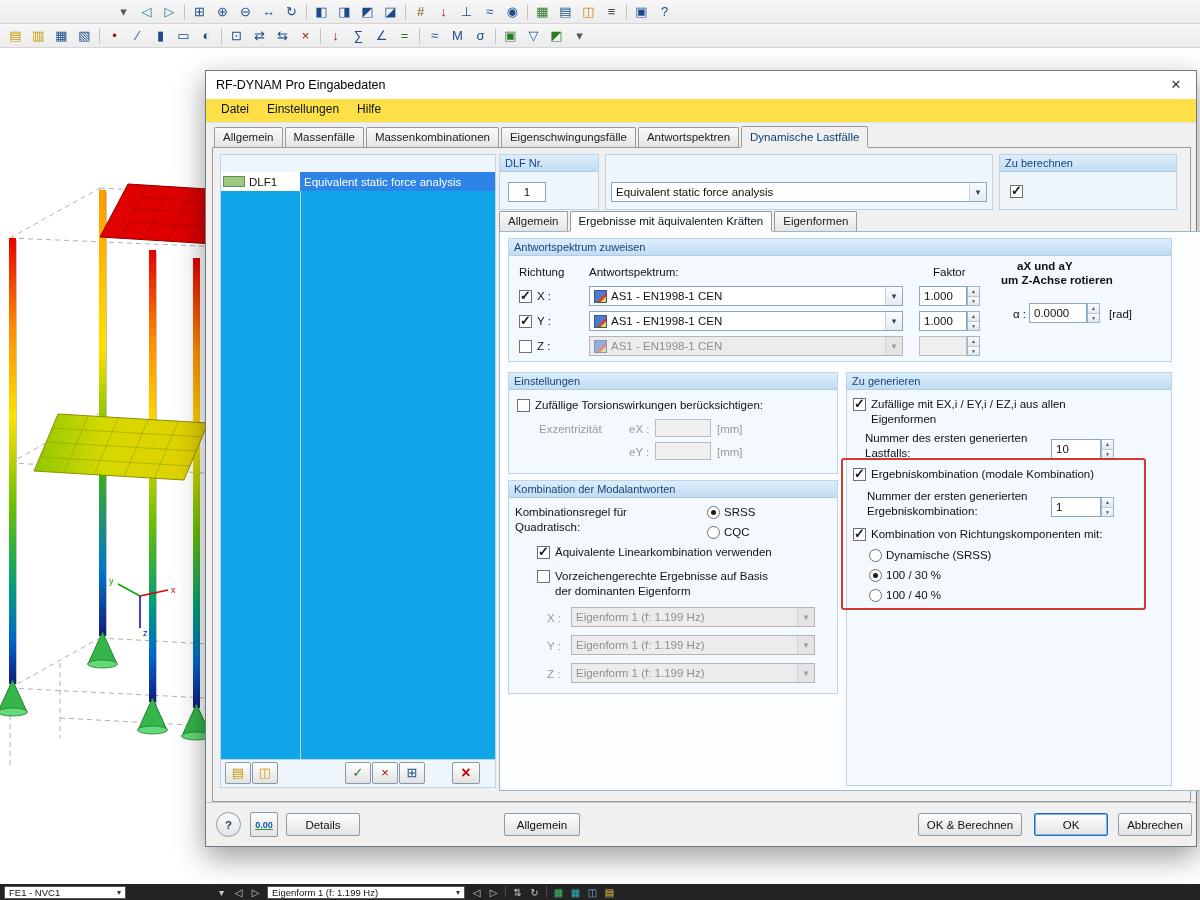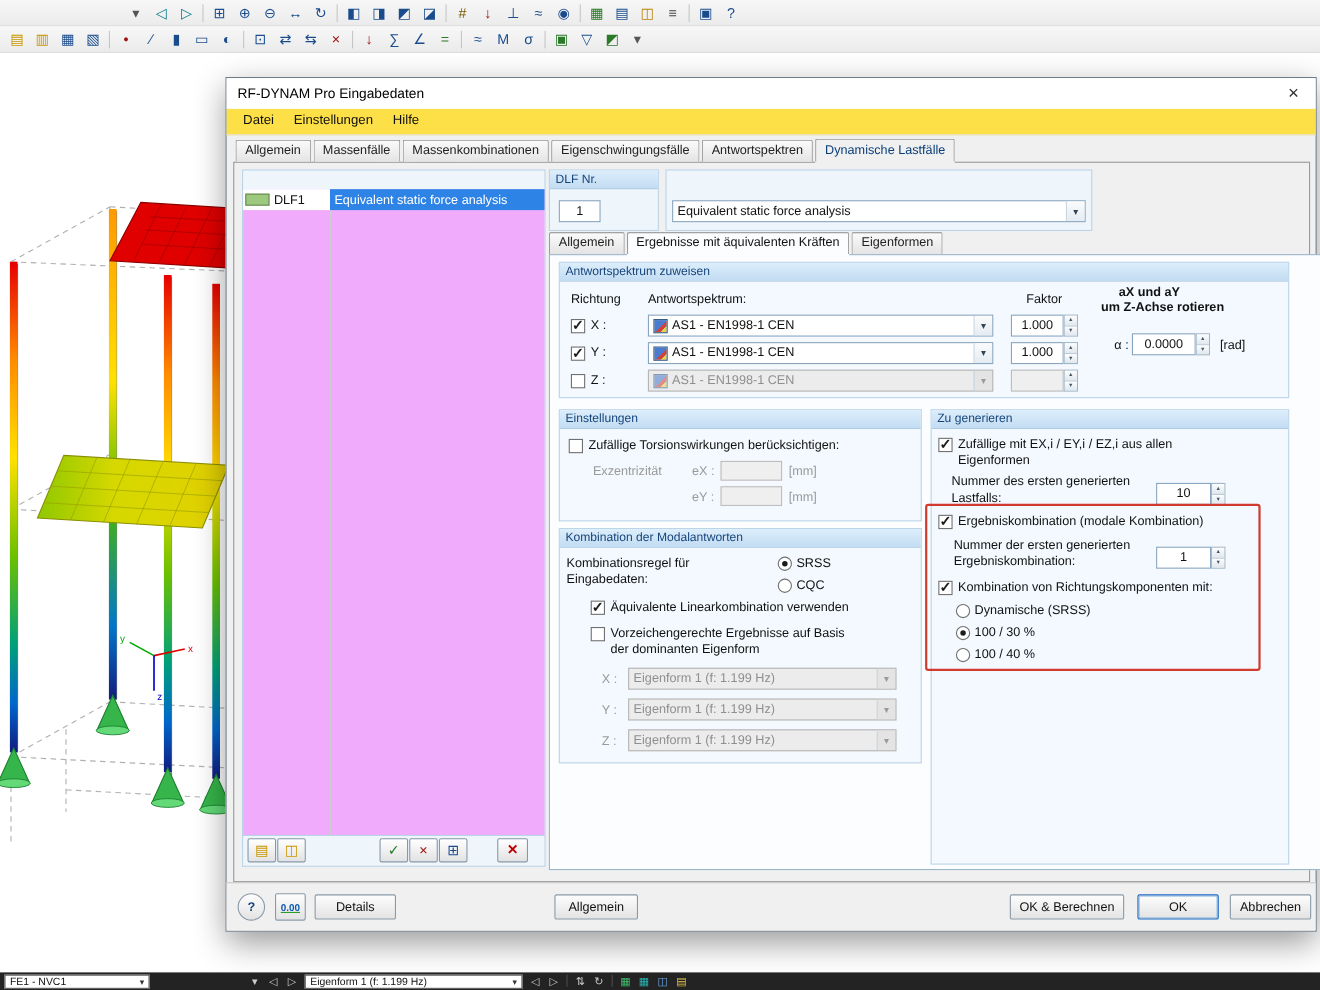--- a/index.html
+++ b/index.html
@@ -30,32 +30,32 @@
   .tab{display:inline-block;padding:3px 8px 4px;border:1px solid #9a9a9a;border-bottom:none;background:linear-gradient(#fafafa,#e4e4e4);margin-right:2px;font-size:11.5px;border-radius:2px 2px 0 0;color:#222;white-space:nowrap}
   .tab.active{background:#f0f0f0;color:#0a3e78;box-shadow:0 2px 0 #f0f0f0;padding-top:4px}
   .tabpage{position:absolute;left:6px;top:76px;width:979px;height:655px;border:1px solid #9a9a9a;background:#f0f0f0}
 
   .section{position:absolute;border:1px solid #bcd4e8;background:#eef5fb}
   .grouphdr{position:absolute;left:0;top:0;right:0;height:17px;line-height:16px;padding:0 5px;background:linear-gradient(#ddeefb,#c2dcf3);color:#17457a;font-size:11px;white-space:nowrap;border-bottom:1px solid #aecbe4}
   .lbl{position:absolute;font-size:11.5px;color:#111;white-space:nowrap;line-height:14px}
   .lbl.gray{color:#9a9a9a}
 
   
-  .listbody{position:absolute;left:0;top:17px;right:0;height:588px;background:#f0abfc;border-bottom:1px solid #bcd4e8}
+  .listbody{position:absolute;left:0;top:17px;right:0;height:588px;background:#0ea5e9;border-bottom:1px solid #bcd4e8}
   .listdivider{position:absolute;left:79px;top:0;bottom:0;width:1px;background:#cfcfcf}
   .listrow{position:absolute;left:0;top:0;right:0;height:19px;display:flex;align-items:stretch;font-size:11.5px}
   .rowid{width:79px;display:flex;align-items:center;gap:4px;padding-left:2px;background:#fff;color:#111}
   .swatch{width:22px;height:11px;background:#9dc97e;border:1px solid #6a8a55;flex:0 0 22px}
   .rowlabel{flex:1;background:#2e83e6;color:#fff;display:flex;align-items:center;padding-left:4px}
   .listtools{position:absolute;left:0;bottom:0;right:0;height:29px;display:flex;align-items:center;padding-left:4px}
   .listtools .tb-icon{width:26px;height:22px;border:1px solid #8898a8;background:linear-gradient(#ffffff,#e2e2e2);margin-right:1px}
   .listtools .tb-big{width:28px}
 
   
-  .num{position:absolute;height:20px;border:1px solid #89a6c0;background:#fff;font-family:"Liberation Sans",sans-serif;font-size:11.5px;text-align:center;padding:0 4px;color:#111}
+  .num{position:absolute;height:20px;border:1px solid #89a6c0;background:#fff;font-family:"Liberation Sans",sans-serif;font-size:11.5px;text-align:left;padding:0 4px;color:#111}
   .num.center{text-align:center}
   .num.dis{background:#efefef;border-color:#bdbdbd;color:#999}
   .spin{position:absolute;width:13px;height:20px;display:flex;flex-direction:column;border:1px solid #9fb6c8;background:#eef2f6}
   .spin span{flex:1;display:flex;align-items:center;justify-content:center;font-size:5px;color:#456;background:linear-gradient(#fdfdfd,#dfe7ee)}
   .spin span:first-child{border-bottom:1px solid #b9c9d6}
   .combo{position:absolute;height:20px;border:1px solid #89a6c0;background:#fff;font-size:11.5px;display:flex;align-items:center;padding-left:4px;gap:4px;color:#111;white-space:nowrap;overflow:hidden}
   .combo::after{content:"▾";margin-left:auto;width:16px;align-self:stretch;display:flex;align-items:center;justify-content:center;border-left:1px solid #c9d6e2;background:linear-gradient(#fbfbfb,#e4ecf2);color:#345;font-size:9px;flex:0 0 16px}
   .combo.dis{background:#ececec;color:#8f8f8f;border-color:#b5b5b5}
   .combo.dis::after{background:#e4e4e4;color:#999}
   .specicon{width:13px;height:13px;flex:0 0 13px;border:1px solid #345a86;background:linear-gradient(135deg,#4a7bd0 0 55%,#d0423a 55% 75%,#e8d44a 75% 100%)}
@@ -271,20 +271,24 @@
         <div class="grouphdr">DLF Nr.</div>
         <input class="num center" style="left: 8px; top: 27px; width: 38px;" value="1">
       </div>
 
       <div class="section" style="left:392px;top:6px;width:388px;height:56px">
         <div class="combo" style="left:5px;top:27px;width:376px">
           <span>Equivalent static force analysis</span>
         </div>
       </div>
 
+      <div class="section" style="left:786px;top:6px;width:178px;height:56px">
+        <div class="grouphdr">Zu berechnen</div>
+        <span class="cb checked" style="left: 10px;top:30px"></span>
+      </div>
 
       <div class="tabstrip inner" style="left:286px;top:62px">
         <span class="tab">Allgemein</span>
         <span class="tab inneractive">Ergebnisse mit äquivalenten Kräften</span>
         <span class="tab">Eigenformen</span>
       </div>
 
       <div class="innerpanel" style="left:286px;top:83px;width:796px;height:560px">
 
         <div class="section" style="left:8px;top:6px;width:664px;height:124px;background:#f3f9fe">
@@ -349,21 +353,21 @@
           <input class="num dis" style="left: 146px; top: 46px; width: 56px; height: 18px;" value="">
           <span class="lbl gray" style="left:208px;top:49px">[mm]</span>
           <span class="lbl gray" style="left:120px;top:72px">eY :</span>
           <input class="num dis" style="left: 146px; top: 69px; width: 56px; height: 18px;" value="">
           <span class="lbl gray" style="left:208px;top:72px">[mm]</span>
         </div>
 
         <div class="section" style="left:8px;top:248px;width:330px;height:214px;background:#f3f9fe">
           <div class="grouphdr">Kombination der Modalantworten</div>
           <span class="lbl" style="left:6px;top:24px">Kombinationsregel für</span>
-          <span class="lbl" style="left:6px;top:39px">Eingabedaten:</span>
+          <span class="lbl" style="left:6px;top:39px">Quadratisch:</span>
           <span class="rb selected" style="left:198px;top:25px"></span>
           <span class="lbl" style="left:215px;top:24px">SRSS</span>
           <span class="rb" style="left:198px;top:45px"></span>
           <span class="lbl" style="left:215px;top:44px">CQC</span>
           <span class="cb checked" style="left:28px;top:65px"></span>
           <span class="lbl" style="left:46px;top:64px">Äquivalente Linearkombination verwenden</span>
           <span class="cb" style="left:28px;top:89px"></span>
           <span class="lbl" style="left:46px;top:88px">Vorzeichengerechte Ergebnisse auf Basis</span>
           <span class="lbl" style="left:46px;top:103px">der dominanten Eigenform</span>
           <span class="lbl gray" style="left:38px;top:130px">X :</span>
@@ -422,21 +426,21 @@
       <div class="btn dec" style="left:44px;top:9px;width:28px;height:25px">0.00</div>
       <div class="btn" style="left:80px;top:10px;width:74px;height:23px">Details</div>
       <div class="btn" style="left:298px;top:10px;width:76px;height:23px">Allgemein</div>
       <div class="btn" style="left:712px;top:10px;width:104px;height:23px">OK &amp; Berechnen</div>
       <div class="btn default" style="left:828px;top:10px;width:74px;height:23px">OK</div>
       <div class="btn" style="left:912px;top:10px;width:74px;height:23px">Abbrechen</div>
     </div>
   </div>
 
   <div class="statusbar">
-    <div class="sb-combo" style="width:132px">
+    <div class="sb-combo" style="width:122px">
       <span>FE1 - NVC1</span>
     </div>
     <span style="display:inline-flex;margin-left:84px">
         <span class="tb-icon" style="color: rgb(204, 204, 204);">▾</span>
         <span class="tb-icon" style="color: rgb(204, 204, 204);">◁</span>
         <span class="tb-icon" style="color: rgb(204, 204, 204);">▷</span>
       </span>
     <div class="sb-combo" style="width:198px">
       <span>Eigenform 1 (f: 1.199 Hz)</span>
     </div>

